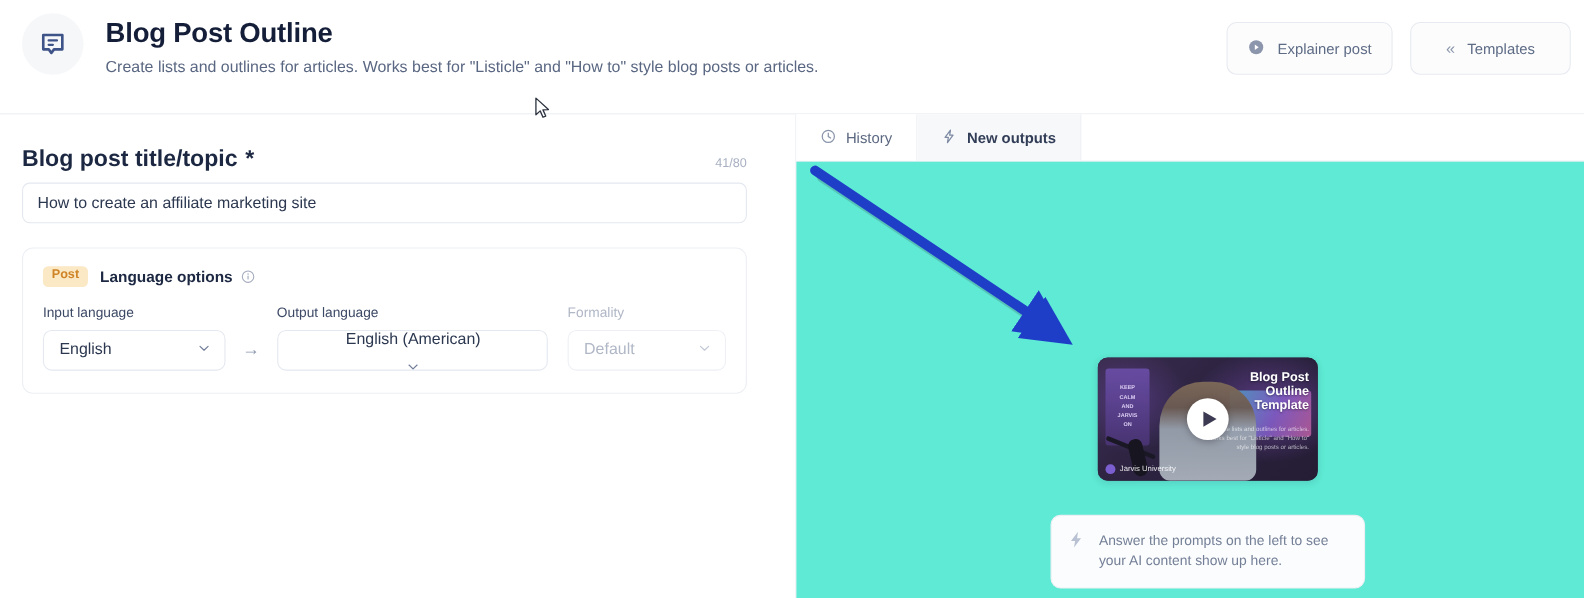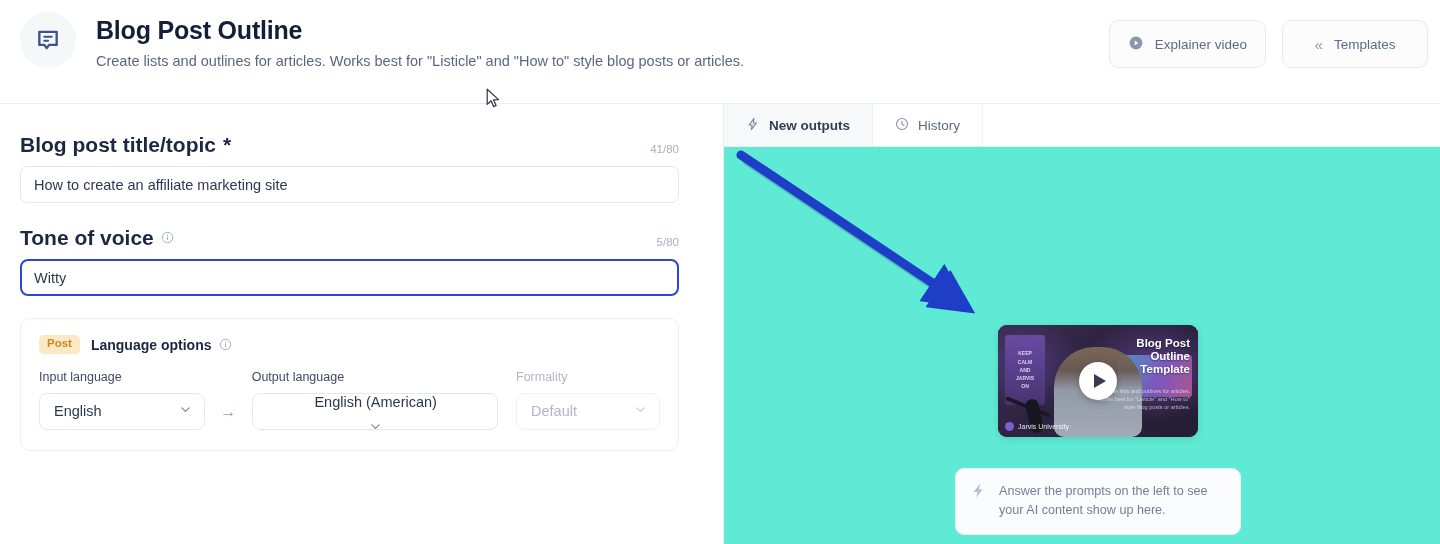--- a/index.html
+++ b/index.html
@@ -457,21 +457,21 @@
     </div>
 
     <div class="header-actions">
       <div class="hbtn">
         <span>
           <svg width="16" height="16" viewBox="0 0 20 20" fill="none">
             <circle cx="10" cy="10" r="8" fill="#8b96ac"></circle>
             <path d="M8.4 6.8l4.4 3.2-4.4 3.2z" fill="#ffffff"></path>
           </svg>
         </span>
-        <span class="lbl">Explainer video</span>
+        <span class="lbl">Explainer post</span>
       </div>
 
       <div class="hbtn">
         <span class="chev-dbl">«</span>
         <span class="lbl">Templates</span>
       </div>
     </div>
   </div>
 
   <div class="body">
@@ -482,36 +482,20 @@
         <div class="field-head">
           <div class="field-label">
             <span>Blog post title/topic</span>
             <span class="req">*</span>
           </div>
           <div class="counter">41/80</div>
         </div>
         <input class="text-input" type="text" value="How to create an affiliate marketing site" style="">
       </div>
 
-      <div class="field">
-        <div class="field-head">
-          <div class="field-label">
-            <span>Tone of voice</span>
-            <span class="info-icon">
-              <svg width="13" height="13" viewBox="0 0 16 16" fill="none">
-                <circle cx="8" cy="8" r="6.4" stroke="#a3abbd" stroke-width="1.2"></circle>
-                <circle cx="8" cy="5.1" r="0.85" fill="#a3abbd"></circle>
-                <rect x="7.35" y="6.8" width="1.3" height="4.5" rx="0.6" fill="#a3abbd"></rect>
-              </svg>
-            </span>
-          </div>
-          <div class="counter">5/80</div>
-        </div>
-        <input class="text-input focused" type="text" value="Witty" style="">
-      </div>
 
       <div class="lang-card">
         <div class="lang-head">
           <span class="beta-badge">Post</span>
           <span class="lang-title">
             <span>Language options</span>
             <span class="info-icon">
               <svg width="13" height="13" viewBox="0 0 16 16" fill="none">
                 <circle cx="8" cy="8" r="6.4" stroke="#a3abbd" stroke-width="1.2"></circle>
                 <circle cx="8" cy="5.1" r="0.85" fill="#a3abbd"></circle>
@@ -564,37 +548,37 @@
             </div>
           </div>
 
         </div>
       </div>
     </div>
 
     <div class="right">
 
       <div class="tabs">
-        <div class="tab active">
-          <span>
-            <svg width="14" height="14" viewBox="0 0 16 16" fill="none">
-              <path d="M9.2 1.6L3.6 9.1h3.4l-.9 5.3 5.8-7.6H8.4z" stroke="#7d8aa3" stroke-width="1.3" stroke-linejoin="round"></path>
-            </svg>
-          </span>
-          <span>New outputs</span>
-        </div>
         <div class="tab">
           <span>
             <svg width="14" height="14" viewBox="0 0 16 16" fill="none">
               <circle cx="8" cy="8" r="6.3" stroke="#8b96ac" stroke-width="1.3"></circle>
               <path d="M8 4.6V8.2l2.4 1.5" stroke="#8b96ac" stroke-width="1.3" stroke-linecap="round"></path>
             </svg>
           </span>
           <span>History</span>
         </div>
+        <div class="tab active">
+          <span>
+            <svg width="14" height="14" viewBox="0 0 16 16" fill="none">
+              <path d="M9.2 1.6L3.6 9.1h3.4l-.9 5.3 5.8-7.6H8.4z" stroke="#7d8aa3" stroke-width="1.3" stroke-linejoin="round"></path>
+            </svg>
+          </span>
+          <span>New outputs</span>
+        </div>
       </div>
 
       <div class="right-body">
 
         <div class="video-card">
           <div class="video-bg"></div>
           <div class="v-poster">
             <span>KEEP</span>
             <span>CALM</span>
             <span>AND</span>

